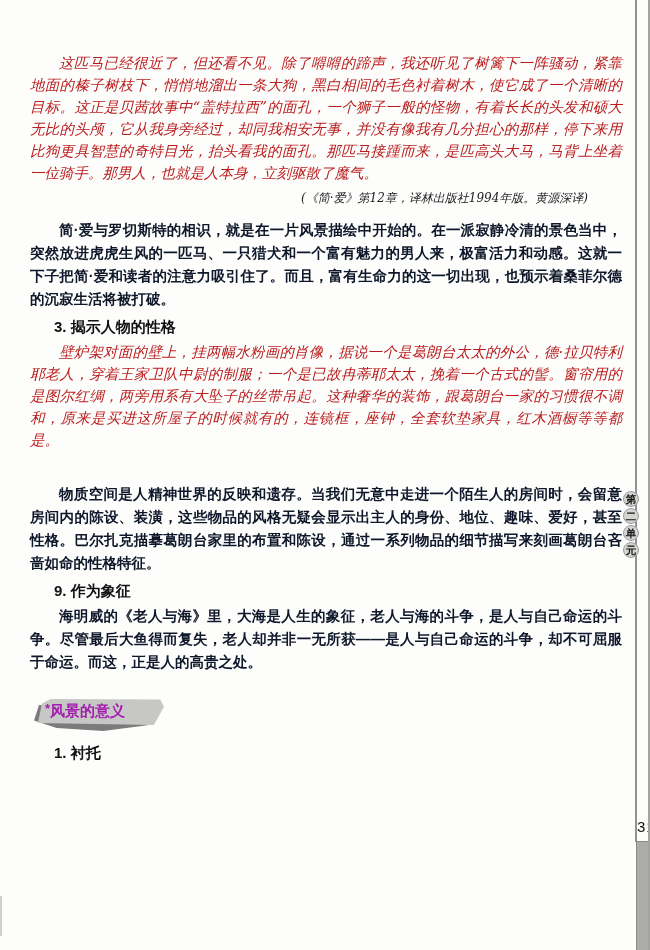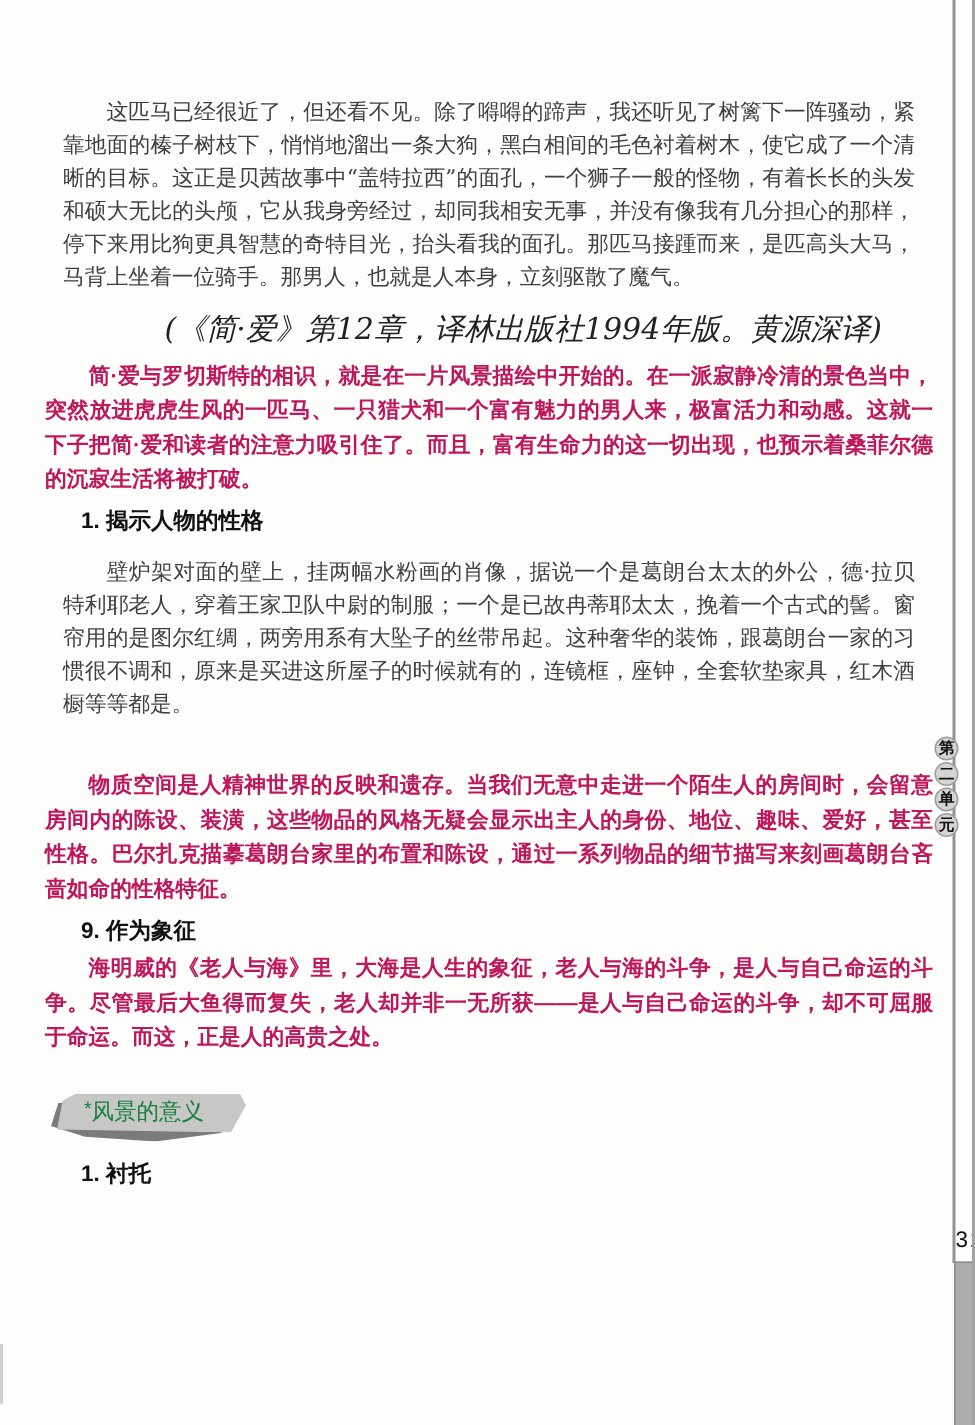--- a/index.html
+++ b/index.html
@@ -11,45 +11,46 @@
     font-family: "Liberation Sans", sans-serif;
     color: #1a1a1a;
   }
   .text-column {
     position: absolute;
     left: 30px; top: 52px;
     width: 592px;
   }
   .quote {
     font-family: "DejaVu Serif", serif;
+    font-style: italic;
     font-size: 14.5px;
     line-height: 22px;
     text-align: justify;
     text-indent: 2em;
-    color: #404040;
-    margin: 12px;
+    color: #b91c1c;
+    margin: 0;
   }
   .citation {
     font-family: "DejaVu Serif", serif;
     font-style: italic;
-    font-size: 20px;
+    font-size: 12px;
     line-height: 22px;
     text-align: right;
     padding-right: 34px;
     color: #222;
     margin: 3px 0 0 0;
   }
   .body-para {
     font-family: "Liberation Sans", sans-serif;
     font-weight: 700;
     font-size: 14.5px;
     line-height: 23px;
     text-align: justify;
     text-indent: 2em;
-    color: #be185d;
+    color: #0f172a;
     margin: 0;
   }
   .sub-heading {
     font-family: "Liberation Sans", sans-serif;
     font-weight: 700;
     font-size: 15px;
     line-height: 22px;
     padding-left: 24px;
     margin: 5px 0 3px 0;
     color: #111;
@@ -74,25 +75,24 @@
   .banner-face {
     position: absolute;
     left: 0; top: 0;
     width: 126px; height: 26px;
     background: #c7c7c5;
     clip-path: polygon(3% 18%, 10% 0, 97% 2%, 100% 30%, 92% 100%, 0 92%);
   }
   .banner-text {
     position: absolute;
     left: 7px; top: 2px;
-    font-weight: 400;
+    font-weight: 700;
     font-size: 15px;
-    color: #15803d;
+    color: #a21caf;
     white-space: nowrap;
-    margin-left: 11px;
   }
   .banner-marker { font-size: 13px; vertical-align: 3px; }
 
   .v-rule {
     position: absolute;
     left: 635px; top: 0;
     width: 2px; height: 842px;
     background: #929292;
   }
   .unit-badge {
@@ -142,21 +142,21 @@
 </head>
 <body>
 
 <div class="text-column">
 
   <p class="quote">这匹马已经很近了，但还看不见。除了嘚嘚的蹄声，我还听见了树篱下一阵骚动，紧靠地面的榛子树枝下，悄悄地溜出一条大狗，黑白相间的毛色衬着树木，使它成了一个清晰的目标。这正是贝茜故事中“盖特拉西”的面孔，一个狮子一般的怪物，有着长长的头发和硕大无比的头颅，它从我身旁经过，却同我相安无事，并没有像我有几分担心的那样，停下来用比狗更具智慧的奇特目光，抬头看我的面孔。那匹马接踵而来，是匹高头大马，马背上坐着一位骑手。那男人，也就是人本身，立刻驱散了魔气。</p>
   <p class="citation">(《简·爱》第12章，译林出版社1994年版。黄源深译)</p>
 
   <p class="body-para m-after-cite">简·爱与罗切斯特的相识，就是在一片风景描绘中开始的。在一派寂静冷清的景色当中，突然放进虎虎生风的一匹马、一只猎犬和一个富有魅力的男人来，极富活力和动感。这就一下子把简·爱和读者的注意力吸引住了。而且，富有生命力的这一切出现，也预示着桑菲尔德的沉寂生活将被打破。</p>
 
-  <h4 class="sub-heading">1. 揭示人物的性格</h4>
+  <h4 class="sub-heading">3. 揭示人物的性格</h4>
 
   <p class="quote">壁炉架对面的壁上，挂两幅水粉画的肖像，据说一个是葛朗台太太的外公，德·拉贝特利耶老人，穿着王家卫队中尉的制服；一个是已故冉蒂耶太太，挽着一个古式的髻。窗帘用的是图尔红绸，两旁用系有大坠子的丝带吊起。这种奢华的装饰，跟葛朗台一家的习惯很不调和，原来是买进这所屋子的时候就有的，连镜框，座钟，全套软垫家具，红木酒橱等等都是。</p>
 
   <p class="body-para m-section">物质空间是人精神世界的反映和遗存。当我们无意中走进一个陌生人的房间时，会留意房间内的陈设、装潢，这些物品的风格无疑会显示出主人的身份、地位、趣味、爱好，甚至性格。巴尔扎克描摹葛朗台家里的布置和陈设，通过一系列物品的细节描写来刻画葛朗台吝啬如命的性格特征。</p>
 
   <h4 class="sub-heading">9. 作为象征</h4>
 
   <p class="body-para">海明威的《老人与海》里，大海是人生的象征，老人与海的斗争，是人与自己命运的斗争。尽管最后大鱼得而复失，老人却并非一无所获——是人与自己命运的斗争，却不可屈服于命运。而这，正是人的高贵之处。</p>
 
   <div class="banner-wrap">

